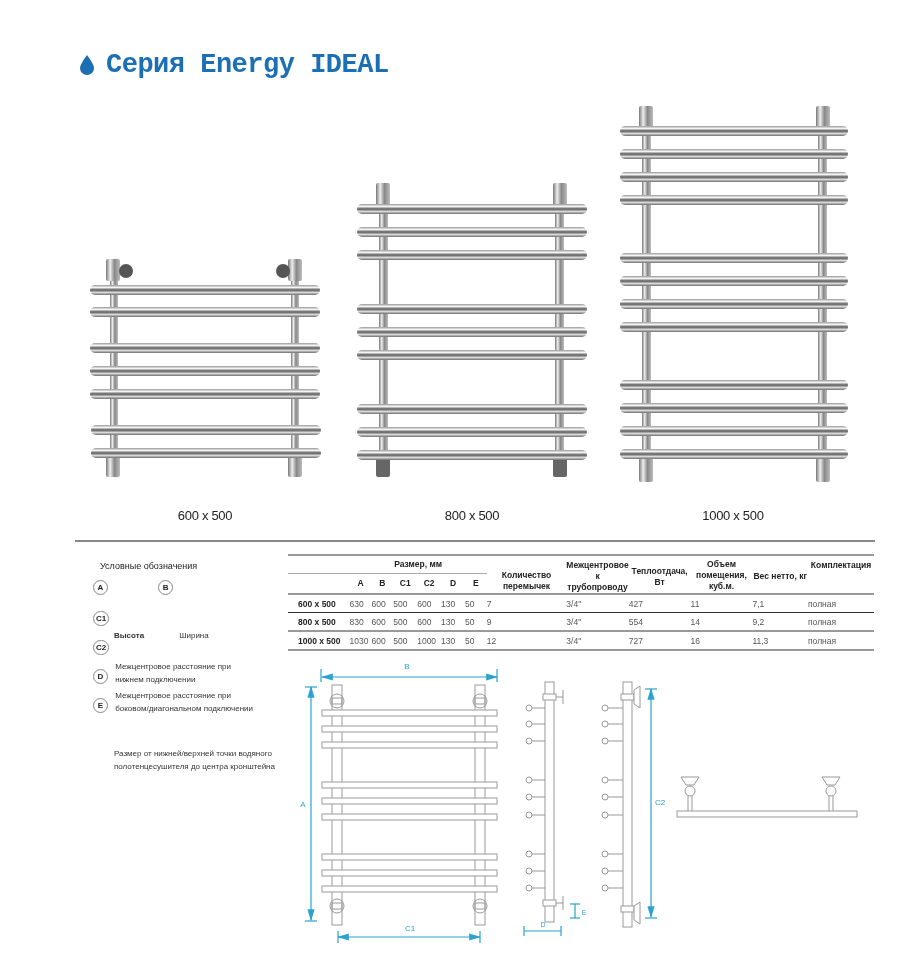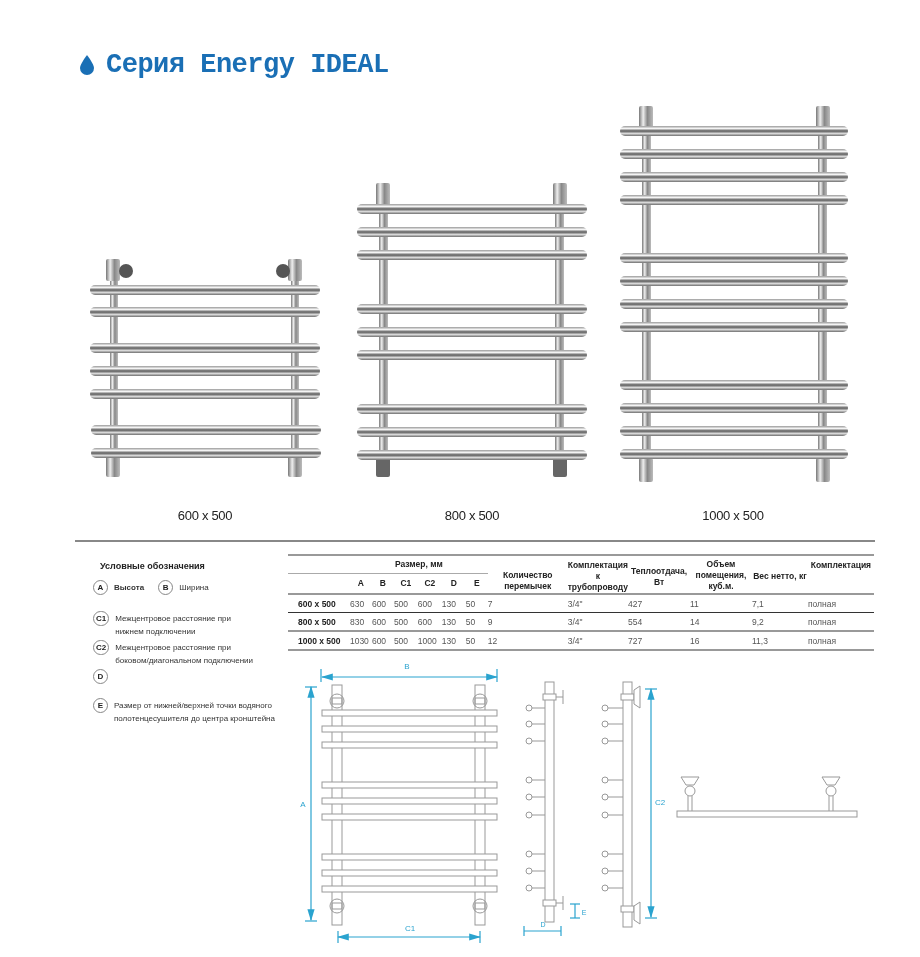--- a/index.html
+++ b/index.html
@@ -6,24 +6,24 @@
   body{width:920px;height:957px;position:relative;overflow:hidden;font-family:"Liberation Sans",sans-serif;color:#222;}
   .abs{position:absolute;}
   
   .title{left:80px;top:50px;font-family:Liberation Mono, monospace;font-weight:bold;font-size:27px;color:#1a6fb5;letter-spacing:-0.5px;display:flex;align-items:center;white-space:nowrap;}
   .drop{width:14px;height:20px;margin-right:12px;}
   
   .photo{position:absolute;}
   .caption{position:absolute;font-size:13px;color:#222;font-family:"Liberation Sans",sans-serif;letter-spacing:-0.3px;transform:translateX(-50%);white-space:nowrap;}
   .hr-main{position:absolute;left:75px;top:540px;width:800px;height:1.5px;background:#888;}
   
-  .legend-title{left:100px;top:561px;font-size:9px;font-weight:bold;text-align:center;}
+  .legend-title{left:100px;top:561px;font-size:9px;font-weight:normal;text-align:center;}
   .leg-row{position:absolute;left:93px;display:flex;align-items:flex-start;font-size:8px;line-height:13px;color:#333;}
   .badge{display:inline-flex;align-items:center;justify-content:center;min-width:15px;height:15px;border:1px solid #888;border-radius:8px;font-size:8px;font-weight:bold;color:#222;margin-right:6px;box-sizing:border-box;padding:0 2px;flex-shrink:0;}
-  .leg-text{padding-top:1px;}
+  .leg-text{padding-top:1px;margin-top:48px;}
   
   table.spec{position:absolute;left:288px;top:554px;width:586px;border-collapse:collapse;font-size:8.5px;}
   table.spec th{font-weight:bold;color:#222;padding:0;text-align:center;line-height:11px;}
   table.spec td{text-align:left;color:#555;padding:0;height:17px;}
   table.spec td.rowlabel{font-weight:bold;color:#222;text-align:left;padding-left:10px;}
   .t-top{border-top:2px solid #999;}
   .sub-line{border-top:1.5px solid #aaa;}
   .row-b{border-bottom:2px solid #999;}
   .row-b-dark{border-bottom:1.5px solid #333;}
   svg text{font-family:"Liberation Sans",sans-serif;}
@@ -177,21 +177,21 @@
       <col style="width:62px">
       <col style="width:62px">
       <col style="width:56px">
       <col style="width:66px">
   </colgroup>
   <tbody>
       <tr class="t-top">
     <th></th>
     <th colspan="6" style="height:16px">Размер, мм</th>
     <th rowspan="2" style="padding-top:12px">Количество перемычек</th>
-    <th rowspan="2" style="padding-top:4px">Комплектация к трубопроводу</th>
+    <th rowspan="2" style="padding-top:4px">Межцентровое к трубопроводу</th>
     <th rowspan="2" style="padding-top:4px">Теплоотдача, Вт</th>
     <th rowspan="2" style="padding-top:2px">Объем помещения, куб.м.</th>
     <th rowspan="2" style="padding-top:4px">Вес нетто, кг</th>
     <th rowspan="2" style="padding-top:4px;vertical-align:top">Комплектация</th>
   </tr>
   <tr class="row-b">
     <th class="sub-line"></th>
     <th class="sub-line" style="height:18px">A</th>
     <th class="sub-line">B</th>
     <th class="sub-line">C1</th>

